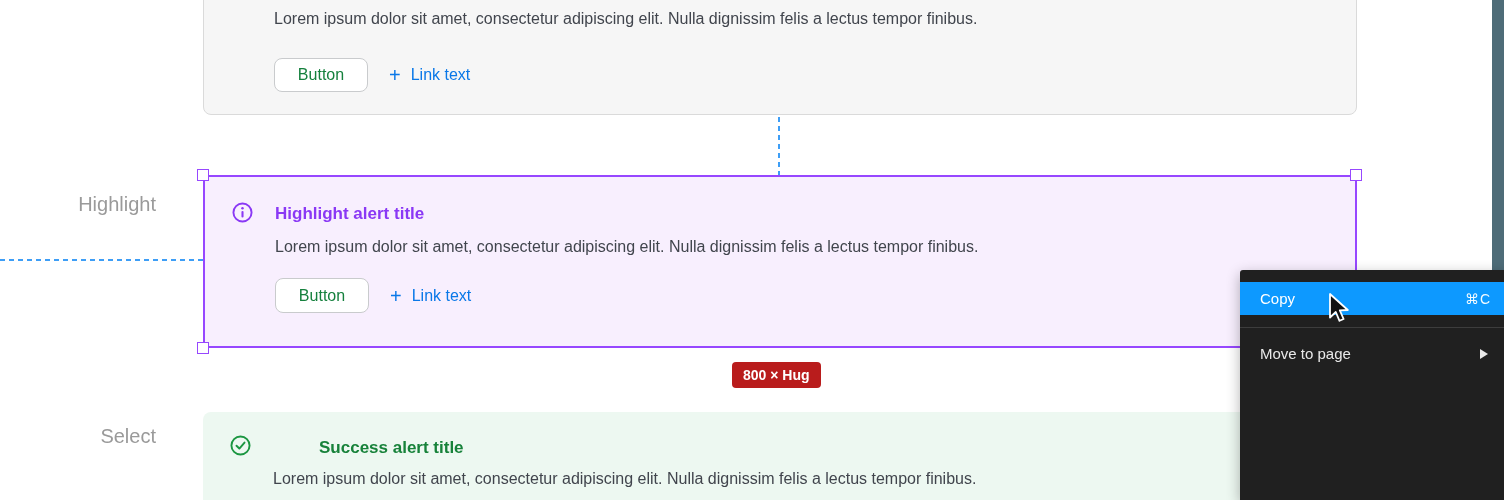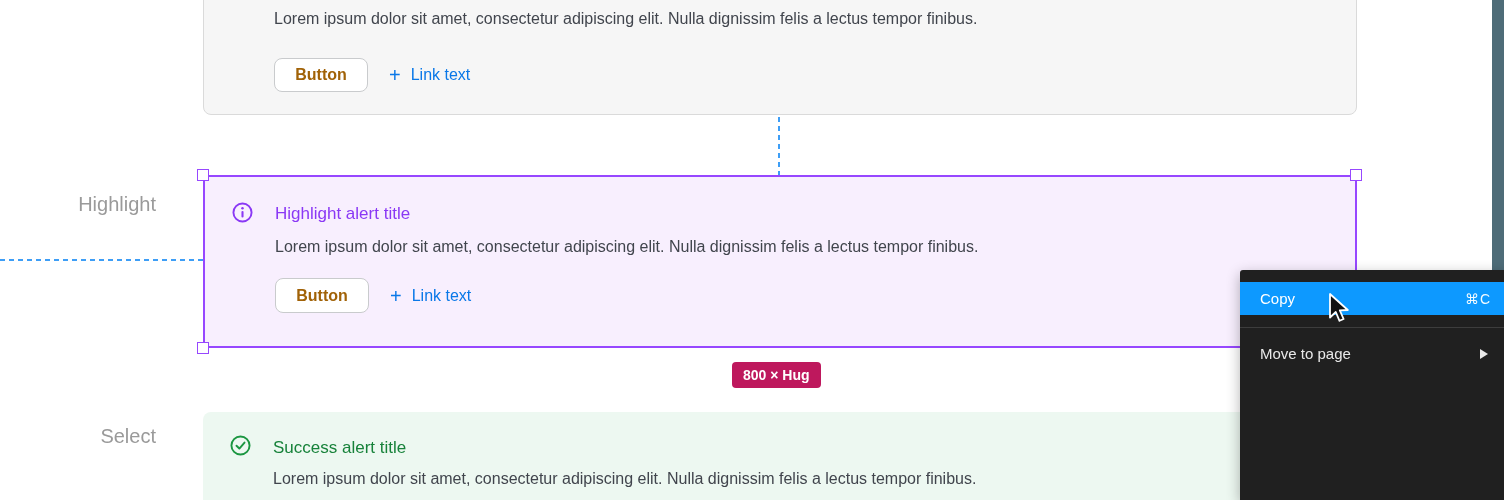--- a/index.html
+++ b/index.html
@@ -20,51 +20,51 @@
   #label-success { top:425px; }
 
   
   .alert { position:absolute; left:203px; width:1154px; }
   #alert-neutral { top:-62px; height:177px; background:#F6F6F6;
     border:1px solid #DADADA; border-radius:8px; }
   #alert-highlight { top:175px; height:173px; background:#F8EFFE;
     border:2px solid #9747FF; }
   #alert-success { top:412px; height:120px; background:#EDF8F1; border-radius:8px; }
 
-  .alert-title { position:absolute; left:70px; font-size:17px; font-weight:normal; line-height:21px; }
+  .alert-title { position:absolute; left:70px; font-size:17px; font-weight:bold; line-height:21px; }
   .alert-body { position:absolute; left:70px; right:30px; font-size:16px; color:#41454D; line-height:22px; }
   .alert-icon { position:absolute; left:27px; width:21px; height:21px; }
 
   #alert-highlight .alert-title { color:#8A38F5; top:26px; }
   #alert-highlight .alert-body  { top:59px; }
   #alert-highlight .alert-icon  { top:25px; }
-  #alert-success .alert-title { color:#17823A; top:25px; }
+  #alert-success .alert-title { color:#17823A; top:25px;margin-left:46px; }
   #alert-success .alert-body  { top:56px; }
   #alert-success .alert-icon  { top:23px; }
 
   .btn { position:absolute; left:70px; width:94px; height:35px; background:#FFFFFF;
-    border:1px solid #C9CBCD; border-radius:8px; font-size:16px; font-weight:700; color:#a16207;
+    border:1px solid #C9CBCD; border-radius:8px; font-size:16px; font-weight:400; color:#15803d;
     display:flex; align-items:center; justify-content:center; cursor:default;
     font-family:"Liberation Sans","DejaVu Sans",sans-serif; }
   #alert-neutral .btn { top:119px; height:34px; }
   #alert-highlight .btn { top:101px; }
 
   .link { position:absolute; left:185px; height:35px; display:flex; align-items:center;
     gap:10px; color:#0A78E8; font-size:16px; font-weight:500; cursor:pointer; }
   #alert-neutral .link { top:119px; height:34px; }
   #alert-highlight .link { top:101px; }
   .plus-glyph { font-size:20px; font-weight:400; line-height:1; }
 
   
   .handle { position:absolute; width:12px; height:12px; background:#fff;
     border:1.5px solid #9747FF; z-index:6; }
 
   
   #size-badge { position:absolute; left:732px; top:362px; height:26px; padding:12px 11px;
-    background:#be185d; border-radius:4px; color:#fff; font-size:14px; font-weight:bold;
+    background:#b91c1c; border-radius:4px; color:#fff; font-size:14px; font-weight:bold;
     display:flex; align-items:center; z-index:5; }
 
   
   #context-menu { position:absolute; left:1240px; top:270px; width:271px; height:230px;
     background:#202020; border-radius:3px 3px 0 0; padding-top:12px; z-index:10;
     box-shadow:0 4px 14px rgba(0,0,0,.3); }
   .menu-item { height:33px; display:flex; align-items:center; padding:0 20px;
     color:#E9E9E9; font-size:15px; cursor:pointer; }
   .menu-item.highlighted { background:#0D99FF; color:#fff; }
   .menu-item .grow { flex:1; }

